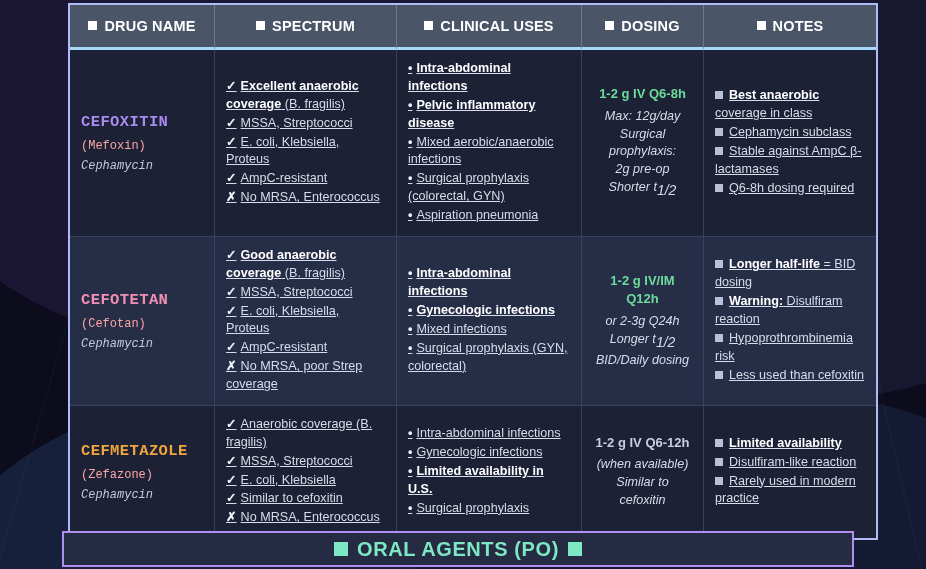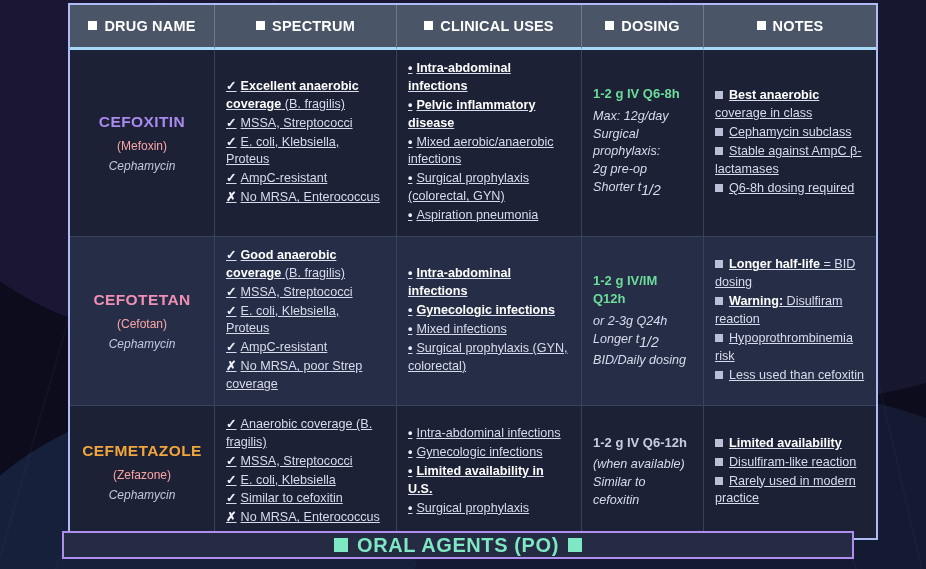--- a/index.html
+++ b/index.html
@@ -64,47 +64,47 @@
   table.drugtable tbody td:last-child{border-right:none;}
   table.drugtable tbody tr:last-child td{border-bottom:none;}
   tbody tr.odd td{background:#1c2135;}
   tbody tr.even td{background:#262e47;}
 
   
   col.c1{width:145px;} col.c2{width:182px;} col.c3{width:185px;}
   col.c4{width:122px;} col.c5{width:172px;}
 
   
-  .drugcell{text-align:center;}
+  .drugcell{font-family:Liberation Mono, monospace;}
   .dname{font-size:15.5px;font-weight:bold;letter-spacing:.4px;margin-bottom:5px;}
   .dbrand{font-size:12px;color:#fca5a5;margin-bottom:3px;}
   .dclass{font-size:12px;color:#c3c9dd;font-style:italic;}
 
   
   .lst{margin:0;padding:0;list-style:none;text-decoration:underline;}
   .lst li{margin:0 0 1px 0;}
   .lst li b{color:#ffffff;font-weight:bold;}
   .mk{font-weight:bold;color:#eef1fa;margin-right:4px;}
 
   
-  .dosecell{text-align:left;font-size:12.4px;line-height:1.45;color:#c9cfe2;}
+  .dosecell{text-align:center;font-size:12.4px;line-height:1.45;color:#c9cfe2;}
   .dosehead{font-weight:bold;font-size:13px;margin-bottom:4px;display:block;}
   .dosehead.green{color:#6ddc9a;}
   .dosehead.gray{color:#c9cfe2;}
   .doseline{display:block;font-style:italic;}
   sub{font-size:14px;}
 
   
   .nsq{display:inline-block;width:8px;height:8px;background:#b9c0d8;
        vertical-align:0px;margin-right:6px;}
   .notes li{margin-bottom:1px;}
 
   
   .banner{
-    position:absolute;left:62px;top:531px;width:792px;height:28px;
+    position:absolute;left:62px;top:531px;width:792px;height:36px;
     box-sizing:border-box;
     background:#252b42;
     border:2px solid #b08ef0;
     display:flex;align-items:center;justify-content:center;
     color:#7ee8c4;font-size:20px;font-weight:bold;letter-spacing:.6px;
     z-index:1;
   }
   .bsq{display:inline-block;width:14px;height:14px;background:#7ee8c4;
        vertical-align:0px;}
   .banner .txt{margin:0 9px;}

